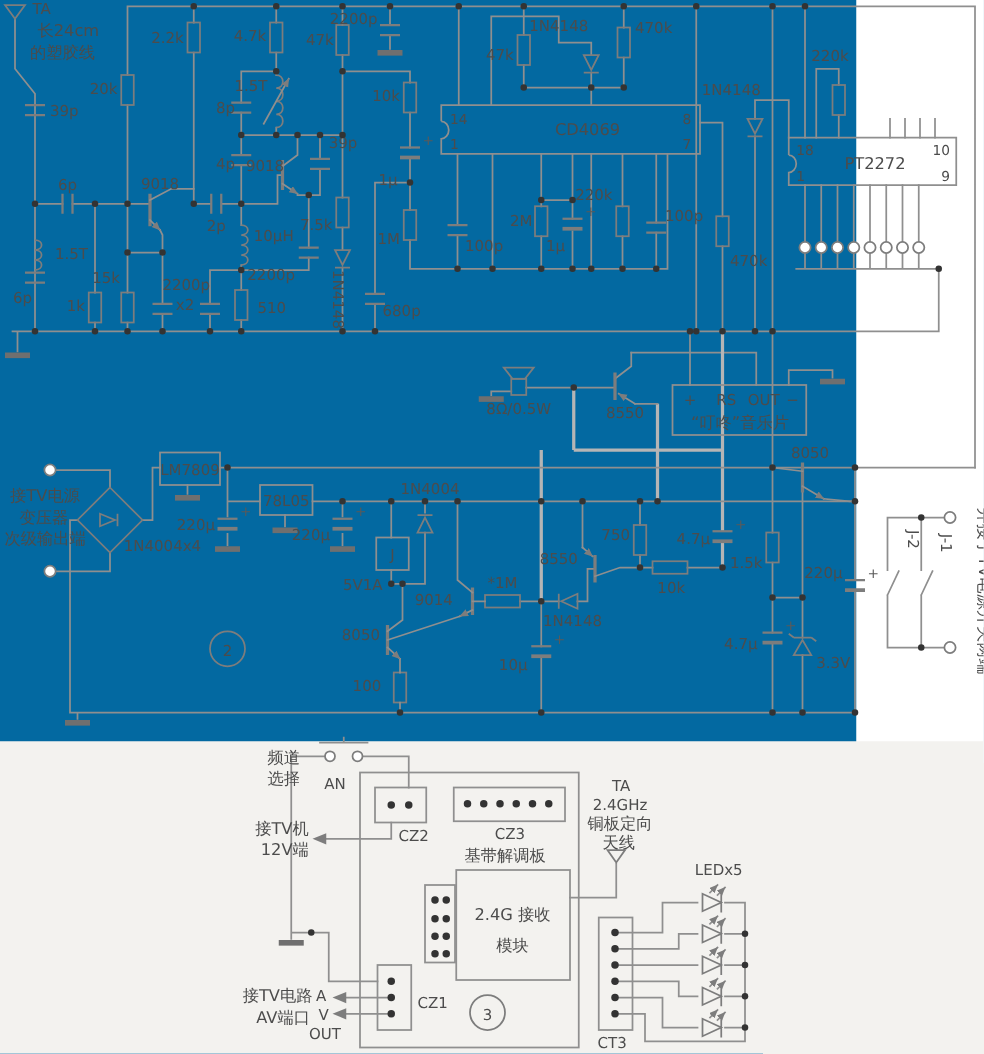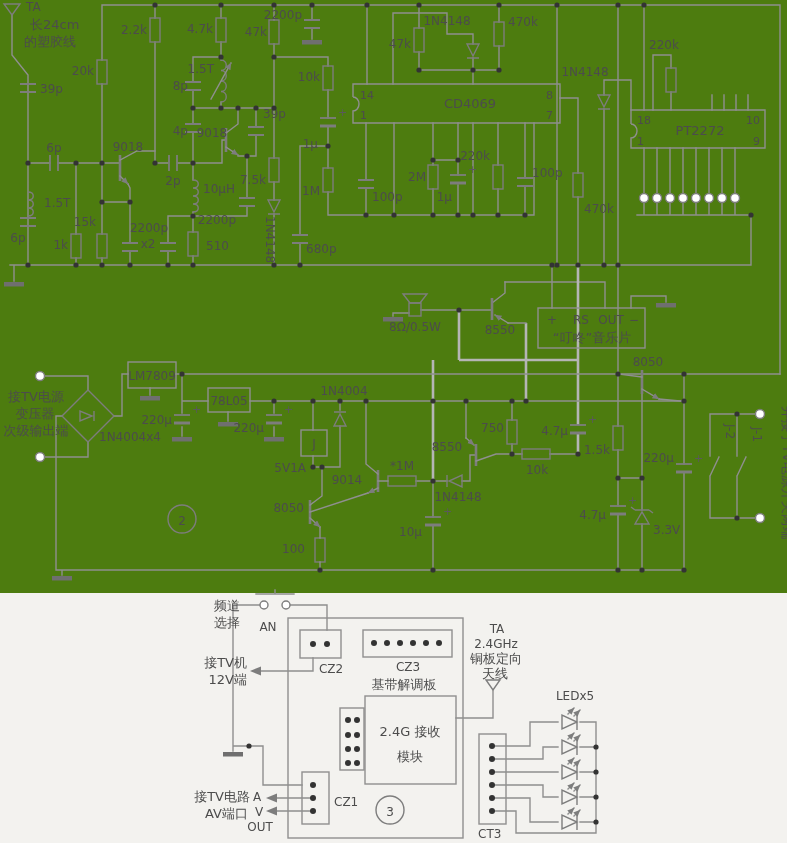--- a/index.html
+++ b/index.html
@@ -1,16 +1,16 @@
 <!DOCTYPE html>
 <html><head>
 <meta charset="utf-8">
 <style>
   html,body{margin:0;padding:0;background:#fff;width:787px;height:843px;overflow:hidden;}
-  #stage{position:relative;width:787px;height:843px;background:#4d7c0f;}
+  #stage{position:relative;width:685px;height:843px;background:#0369a1;}
   svg{display:block;}
   .w{stroke:#8f8f8f;stroke-width:1.4;fill:none;stroke-linecap:square;}
   .bus{stroke:#b5b5b5;stroke-width:2.6;fill:none;}
   .sym{stroke:#7d7d7d;stroke-width:1.4;fill:none;}
   .sym2{stroke:#7d7d7d;stroke-width:1.8;fill:none;}
   .symf{fill:#7d7d7d;stroke:none;}
   .tb{stroke:#7d7d7d;stroke-width:2.6;fill:none;}
   .box{stroke:#8f8f8f;stroke-width:1.4;fill:none;}
   .gnd{fill:#6f6f6f;}
   .dt{fill:#333;}

